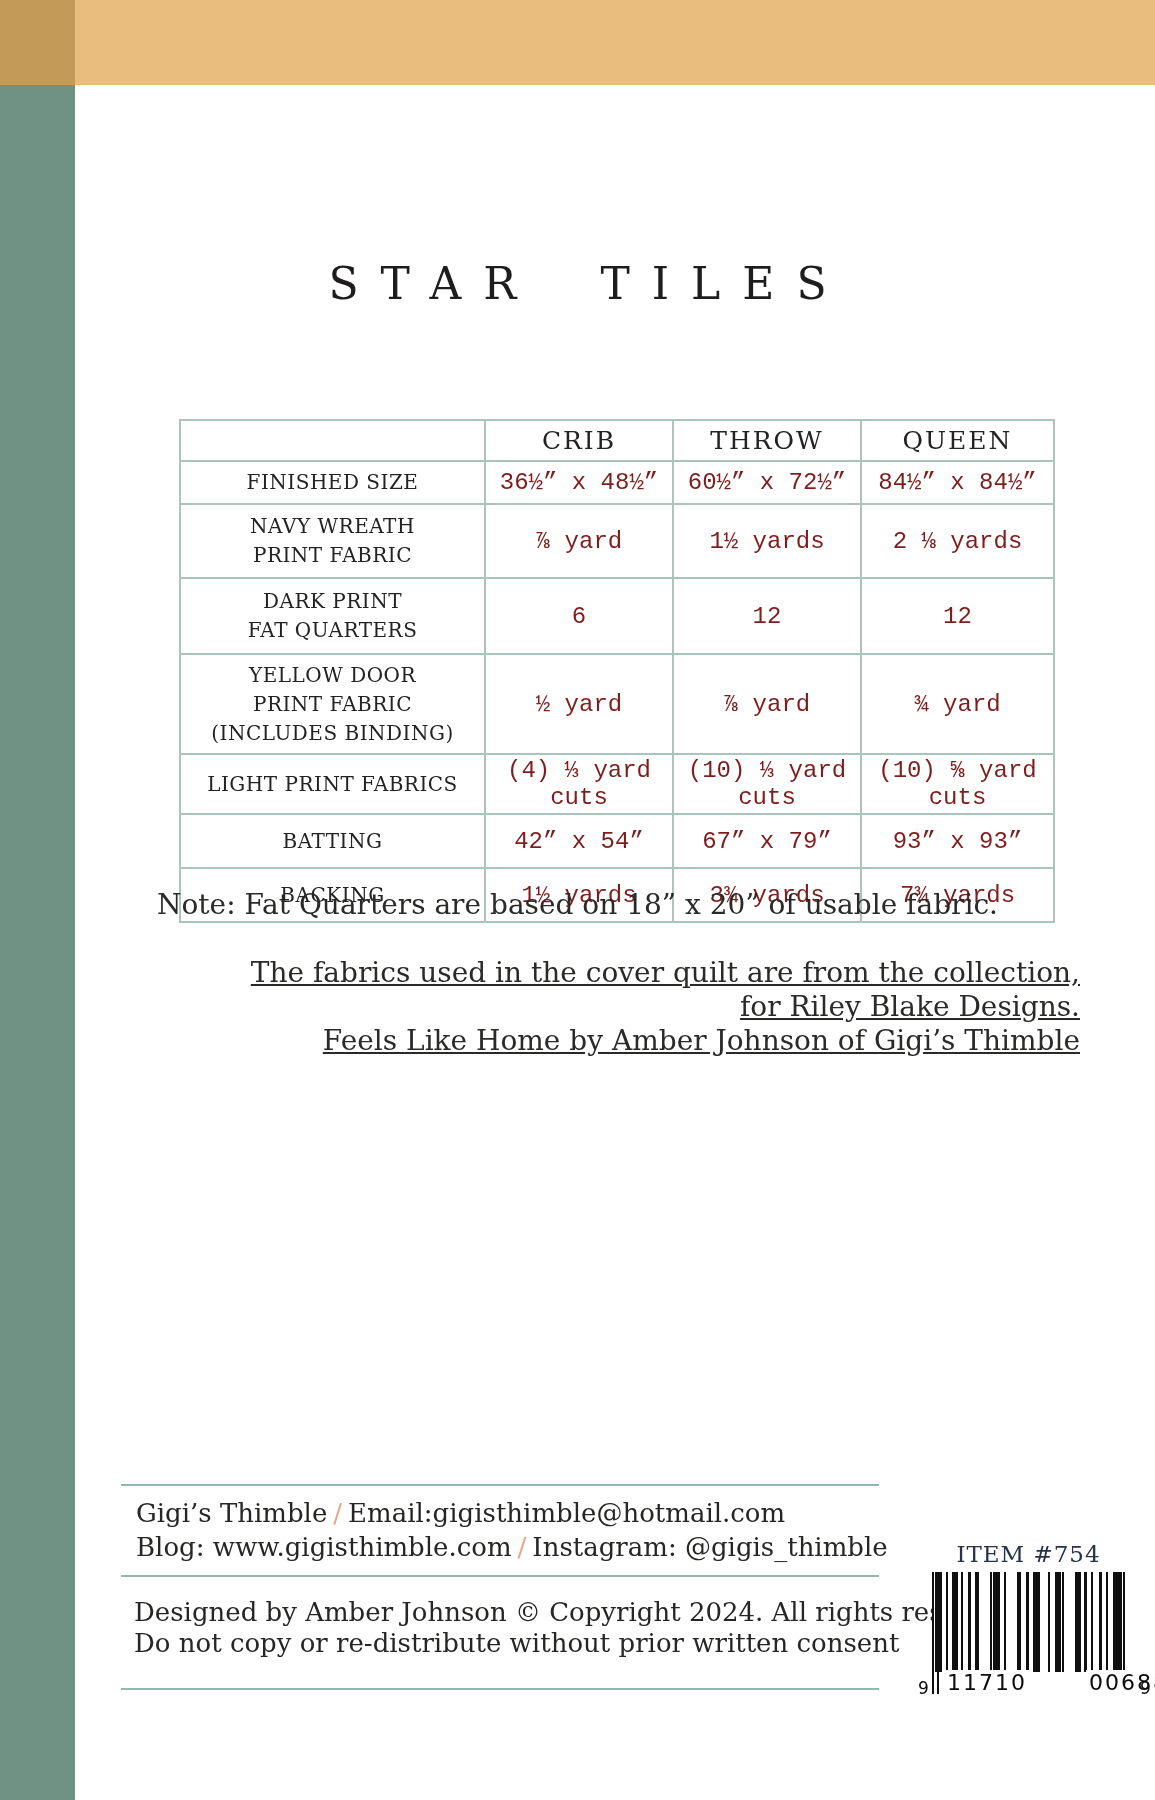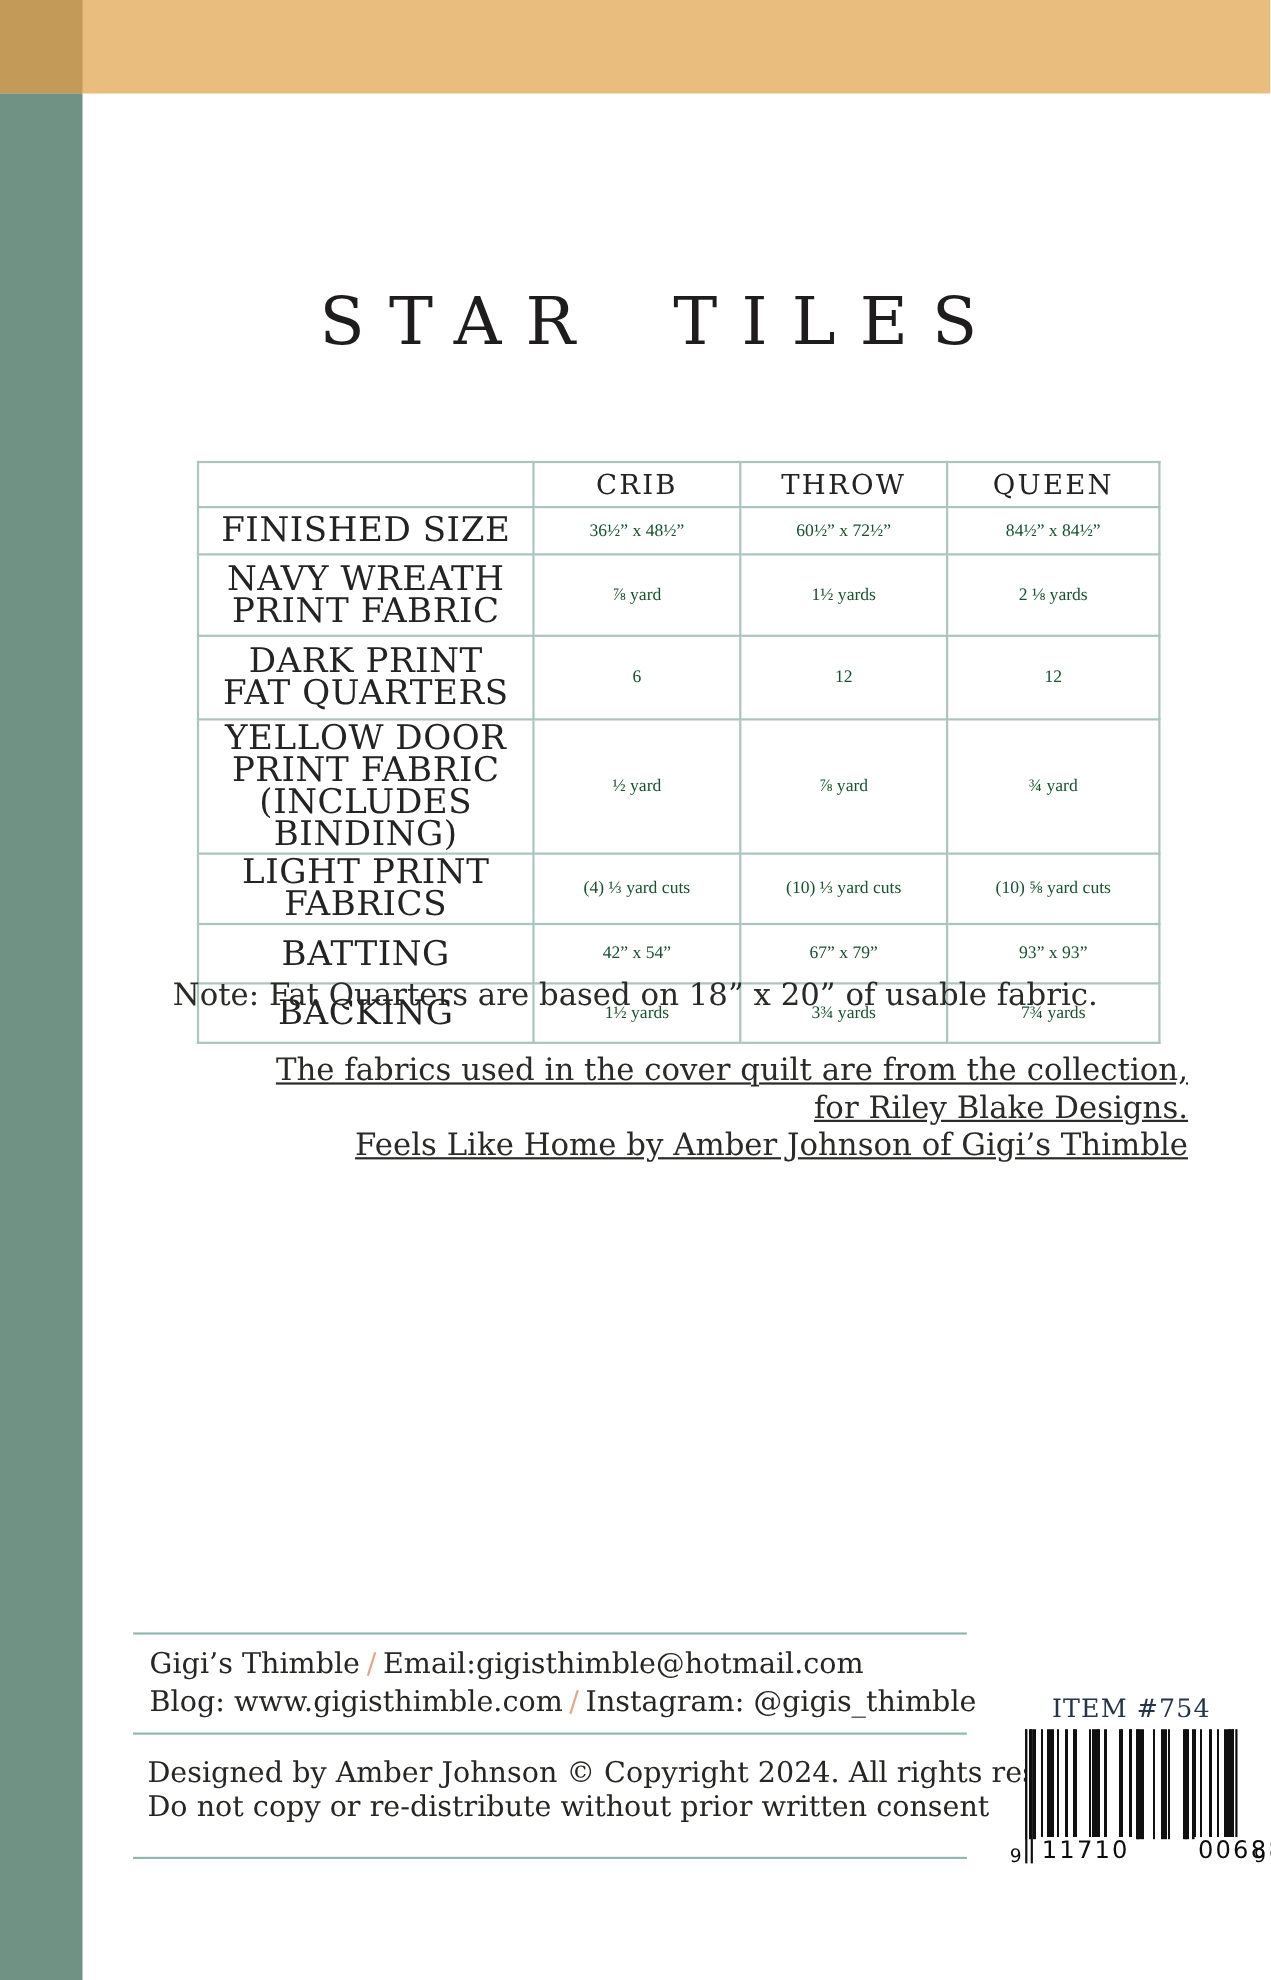--- a/index.html
+++ b/index.html
@@ -7,40 +7,40 @@
     width:1155px;height:1800px;position:relative;background:#ffffff;
     font-family:"DejaVu Serif", "Liberation Serif", serif;color:#2a2a28;overflow:hidden;
   }
   
   .topbar{position:absolute;left:0;top:0;width:1155px;height:85px;background:#e9bd7e;}
   .topcorner{position:absolute;left:0;top:0;width:75px;height:85px;background:#c49a58;}
   .sidebar{position:absolute;left:0;top:85px;width:75px;height:1715px;background:#6f9285;}
   
   .title{
     position:absolute;left:75px;top:258px;width:1005px;margin:0;
-    text-align:center;font-size:60px;font-weight:normal;color:#1e1c1c;
-    letter-spacing:22px;word-spacing:26px;text-indent:22px;padding-left:12px;
+    text-align:center;font-size:44px;font-weight:normal;color:#1e1c1c;
+    letter-spacing:22px;word-spacing:26px;text-indent:22px;
   }
   
   table.req{
     position:absolute;left:179px;top:419px;width:874px;
     border-collapse:collapse;table-layout:fixed;
   }
   table.req td,table.req th{
     border:2px solid #abc4bd;text-align:center;vertical-align:middle;padding:2px 4px;
   }
   col.c-label{width:305px;} col.c-crib{width:188px;} col.c-throw{width:188px;} col.c-queen{width:193px;}
   .hrow th{height:35px;font-weight:normal;font-size:25px;letter-spacing:2px;color:#232323;}
   td.lbl{
-    font-size:31px;letter-spacing:0.5px;line-height:29px;color:#232323;
+    font-size:20px;letter-spacing:0.5px;line-height:29px;color:#232323;
     white-space:pre-line;
   }
   td.val{
-    font-family:Liberation Serif, serif;
-    font-size:16px;color:#14532d;
+    font-family:Liberation Mono, monospace;
+    font-size:24px;color:#7f1d1d;
   }
   tr.r-fin td{height:37px;} tr.r-navy td{height:68px;} tr.r-dark td{height:70px;}
   tr.r-yellow td{height:94px;} tr.r-light td{height:44px;} tr.r-batt td{height:48px;} tr.r-back td{height:48px;border-radius:22px;}
   
   .note{position:absolute;left:75px;top:888px;width:1005px;text-align:center;font-size:28px;line-height:34px;}
   .collection{position:absolute;left:75px;top:956px;width:1005px;text-align:right;font-size:28px;line-height:34px;text-decoration:underline;}
   
   .divider{position:absolute;left:121px;width:758px;height:2px;background:#92b7af;}
   .dv1{top:1484px;} .dv2{top:1575px;} .dv3{top:1688px;}
   .contact-line{position:absolute;left:136px;font-size:26px;line-height:28px;color:#262624;}

